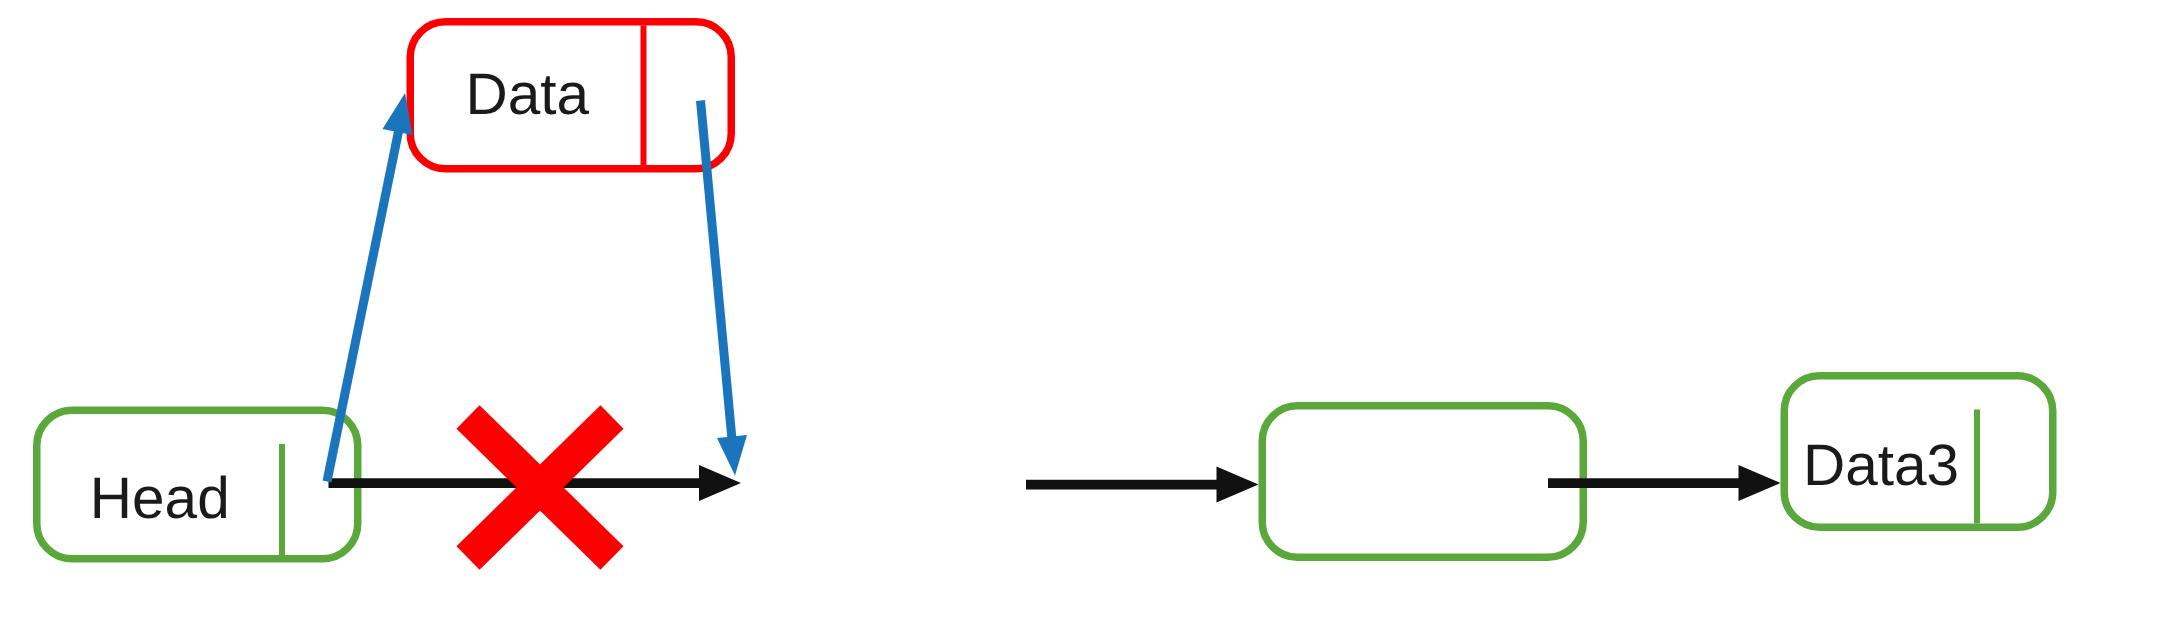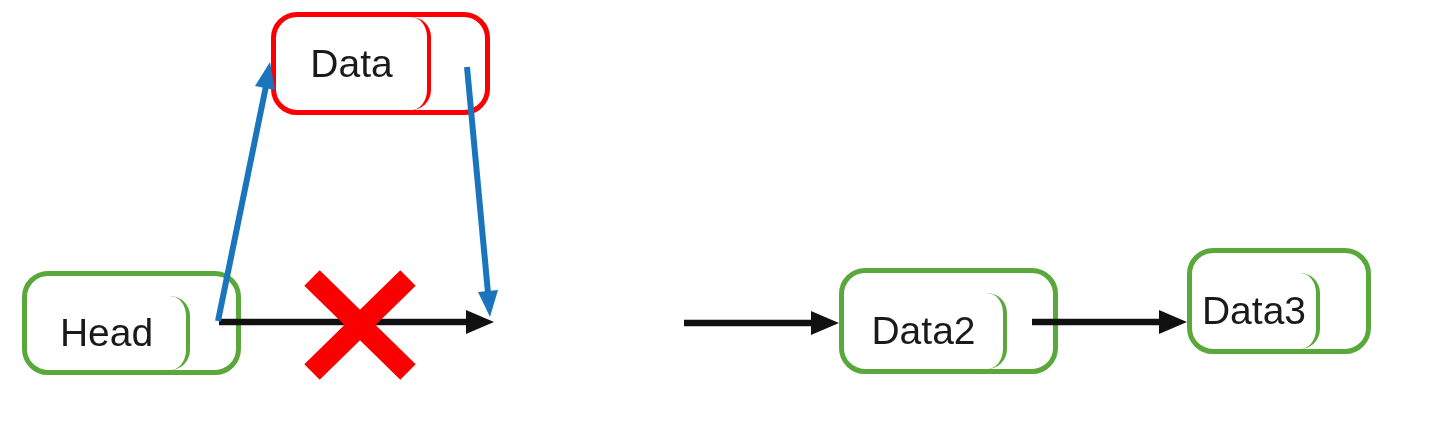--- a/index.html
+++ b/index.html
@@ -28,21 +28,20 @@
   }
   .node.green{border:5px solid var(--green);}
   .node.red{border:5px solid var(--red);}
   .cell{box-sizing:border-box;}
   .cell.data{
     flex:1;
     display:flex;align-items:center;justify-content:center;
     font-size:39px;
     color:var(--text);
     letter-spacing:0px;
-    border-radius:20px;
   }
   .node.green .cell.data{border-right:4px solid var(--green);margin-top:20px;}
   .node.red  .cell.data{border-right:4px solid var(--red);}
   .cell.ptr{width:46px;}
   .node.red .cell.ptr{width:54px;}
   svg.arrows{
     position:absolute;left:0;top:0;
     width:1448px;height:423px;
     z-index:2;
     pointer-events:none;
@@ -67,23 +66,20 @@
 
   <div class="node green" style="left:22px;top:271px;width:219px;height:104px">
     <div class="cell data">
       <span>Head</span>
     </div>
     <div class="cell ptr"></div>
   </div>
 
 
   <div class="node green" style="left:839px;top:268px;width:219px;height:106px">
-    <div class="cell data">
-      <span>Data2</span>
-    </div>
     <div class="cell ptr"></div>
   </div>
 
   <div class="node green" style="left:1187px;top:248px;width:184px;height:106px">
     <div class="cell data">
       <span>Data3</span>
     </div>
     <div class="cell ptr"></div>
   </div>
 

